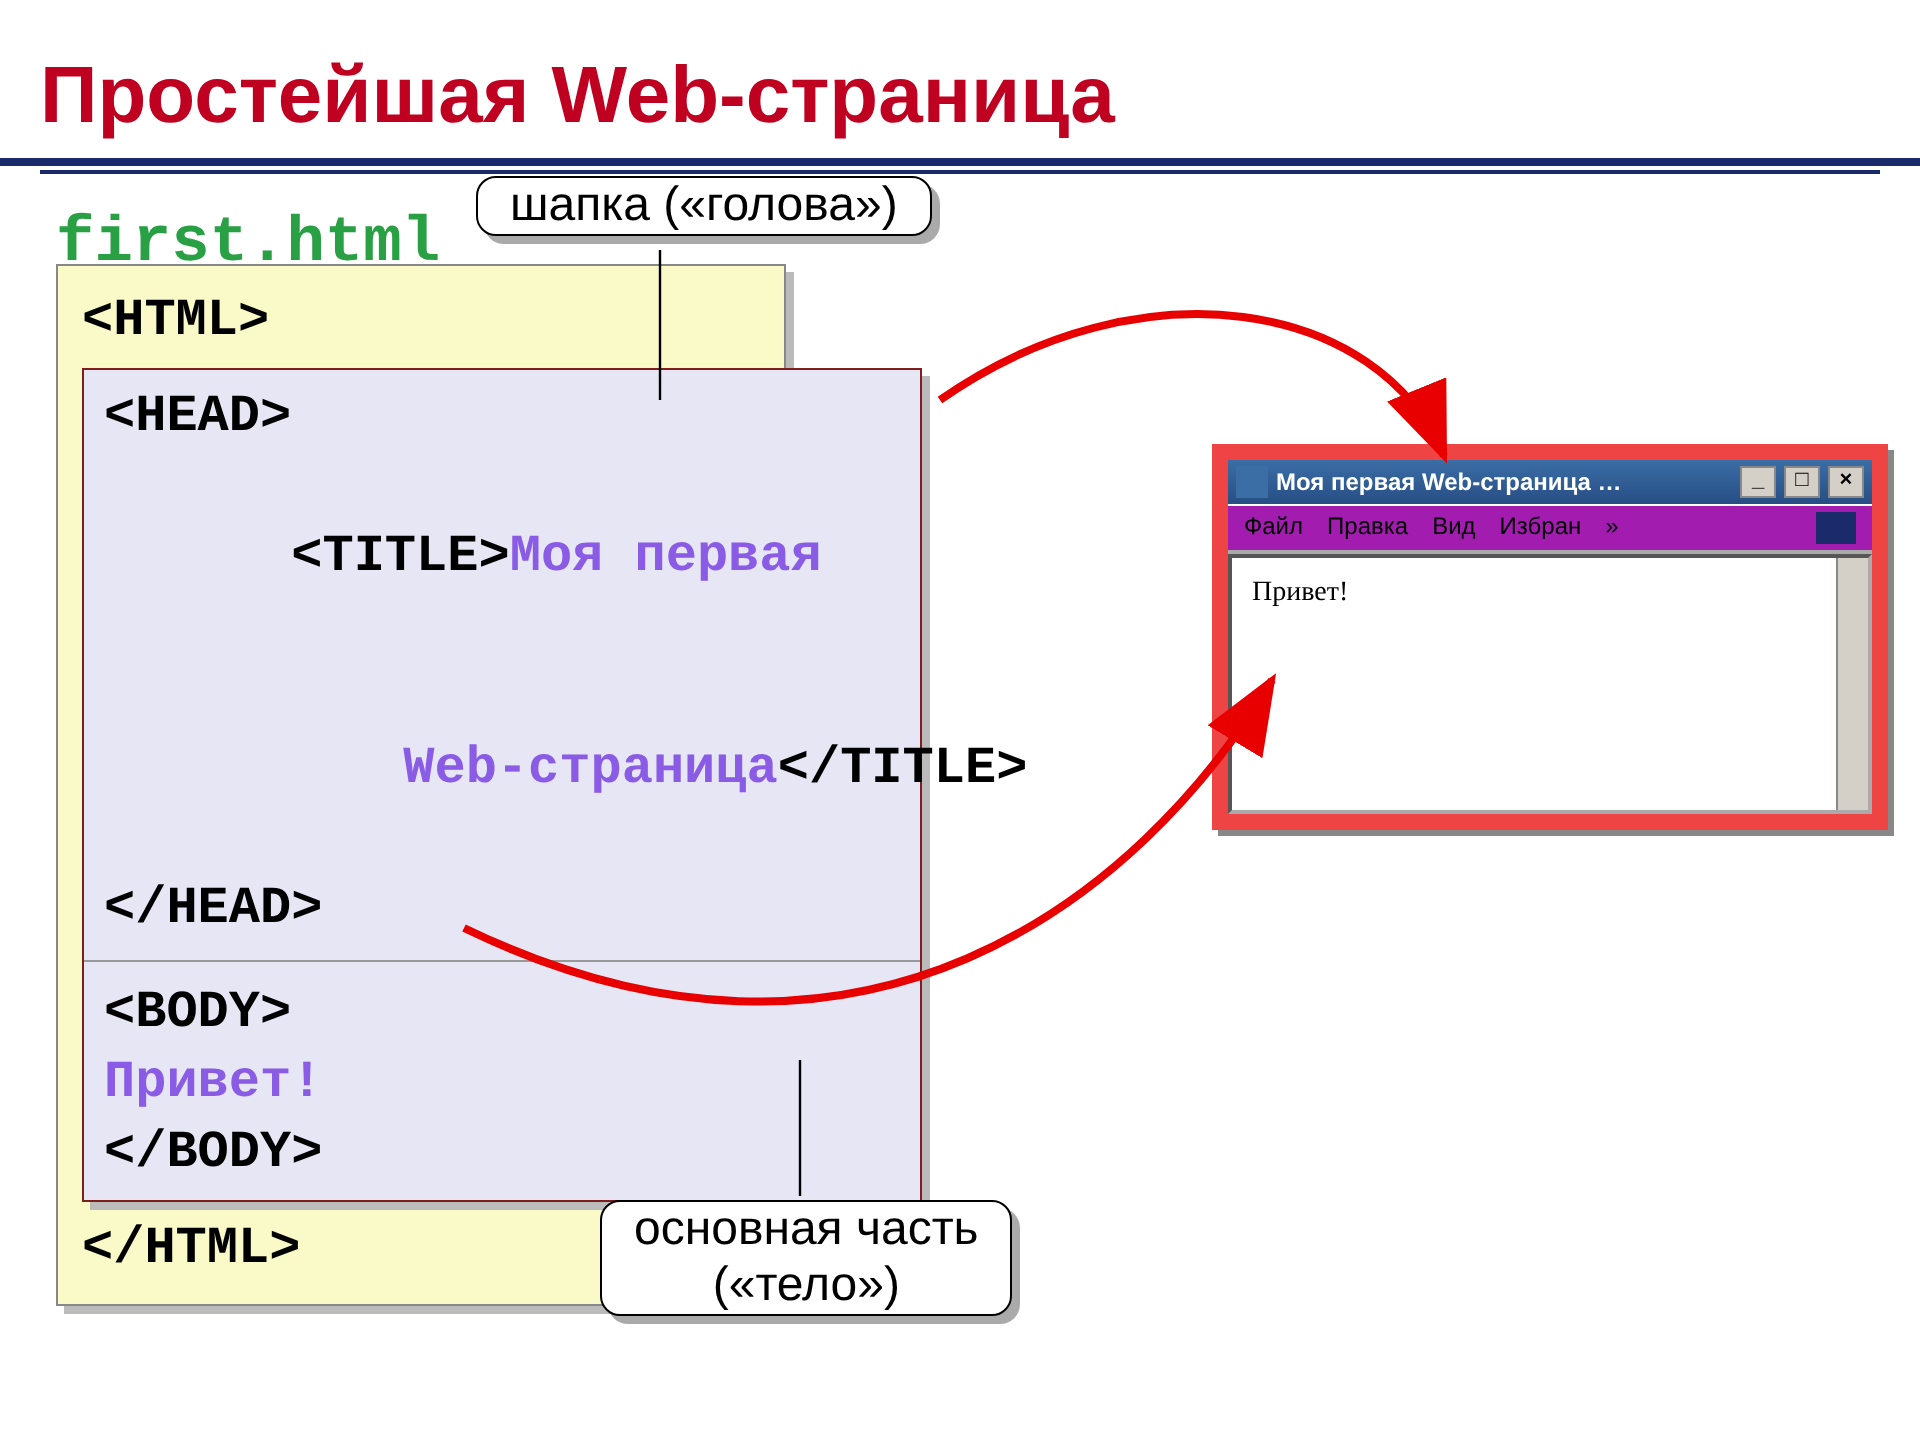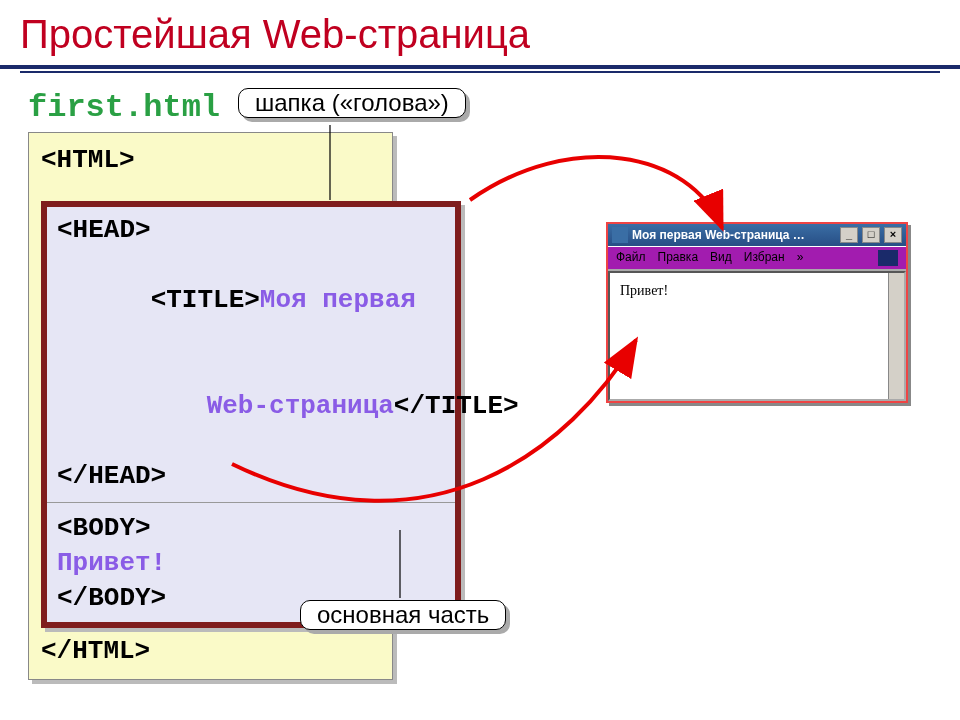--- a/index.html
+++ b/index.html
@@ -8,22 +8,22 @@
     width: 960px;
     height: 720px;
     background: #fff;
     font-family: Arial, sans-serif;
     position: relative;
     overflow: hidden;
   }
   .slide-title {
     color: #c00020;
     font-size: 40px;
-    font-weight: normal;
-    padding: 12px 20px 8px 20px;
+    font-weight: bold;
+    padding: 26px 20px 8px 20px;
     border-bottom: 4px solid #1a2a6a;
     position: relative;
   }
   .slide-title::after {
     content: "";
     position: absolute;
     left: 20px; right: 20px; bottom: -8px;
     height: 2px;
     background: #1a2a6a;
   }
@@ -42,23 +42,23 @@
     border: 1px solid #888;
     box-shadow: 4px 4px 0 #bbb;
     padding: 10px 0 10px 12px;
     font-family: "Courier New", monospace;
     font-size: 26px;
     font-weight: bold;
     line-height: 1.35;
   }
   .code-inner {
     background: #e6e6f5;
-    border: 6px solid #7f1d1d;
+    border: 1px solid #7f1d1d;
     box-shadow: 4px 4px 0 #bbb;
-    margin: 23px 0 6px 0;
+    margin: 6px 0 6px 0;
     padding: 6px 10px;
     width: 420px;
   }
   .code-inner hr {
     border: none;
     border-top: 1px solid #999;
     margin: 8px -10px;
   }
   .tag-black { color: #000; }
   .tag-blue  { color: #8a5ce6; font-weight: bold; }
@@ -78,22 +78,22 @@
     font-weight: normal;
     color: #000;
   }
   .callout-top { left: 238px; top: 88px; }
   .callout-bot { left: 300px; top: 600px; }
 
   
   .browser {
     position: absolute;
     left: 606px; top: 222px;
-    width: 302px;
-    border: 2px solid #ef4444;
+    width: 338px;
+    border: 8px solid #ef4444;
     background: #d4d0c8;
     box-shadow: 3px 3px 0 #888;
     font-family: Tahoma, Arial, sans-serif;
     font-size: 13px;
   }
   .titlebar {
     background: linear-gradient(#3a6ea5, #274e85);
     color: #fff;
     display: flex;
     align-items: center;
@@ -184,20 +184,21 @@
 
   <div class="code-line tag-black">&lt;/HTML&gt;</div>
 </div>
 
 <div class="callout callout-top">
   <span>шапка («голова»)</span>
 </div>
 
 <div class="callout callout-bot">
   <div>основная часть</div>
+  <div>(«тело»)</div>
 </div>
 
 <div class="browser">
   <div class="titlebar">
     <span class="ie-icon"></span>
     <span class="title-text">Моя первая Web-страница …</span>
     <span class="win-btn">_</span>
     <span class="win-btn">□</span>
     <span class="win-btn">×</span>
   </div>

